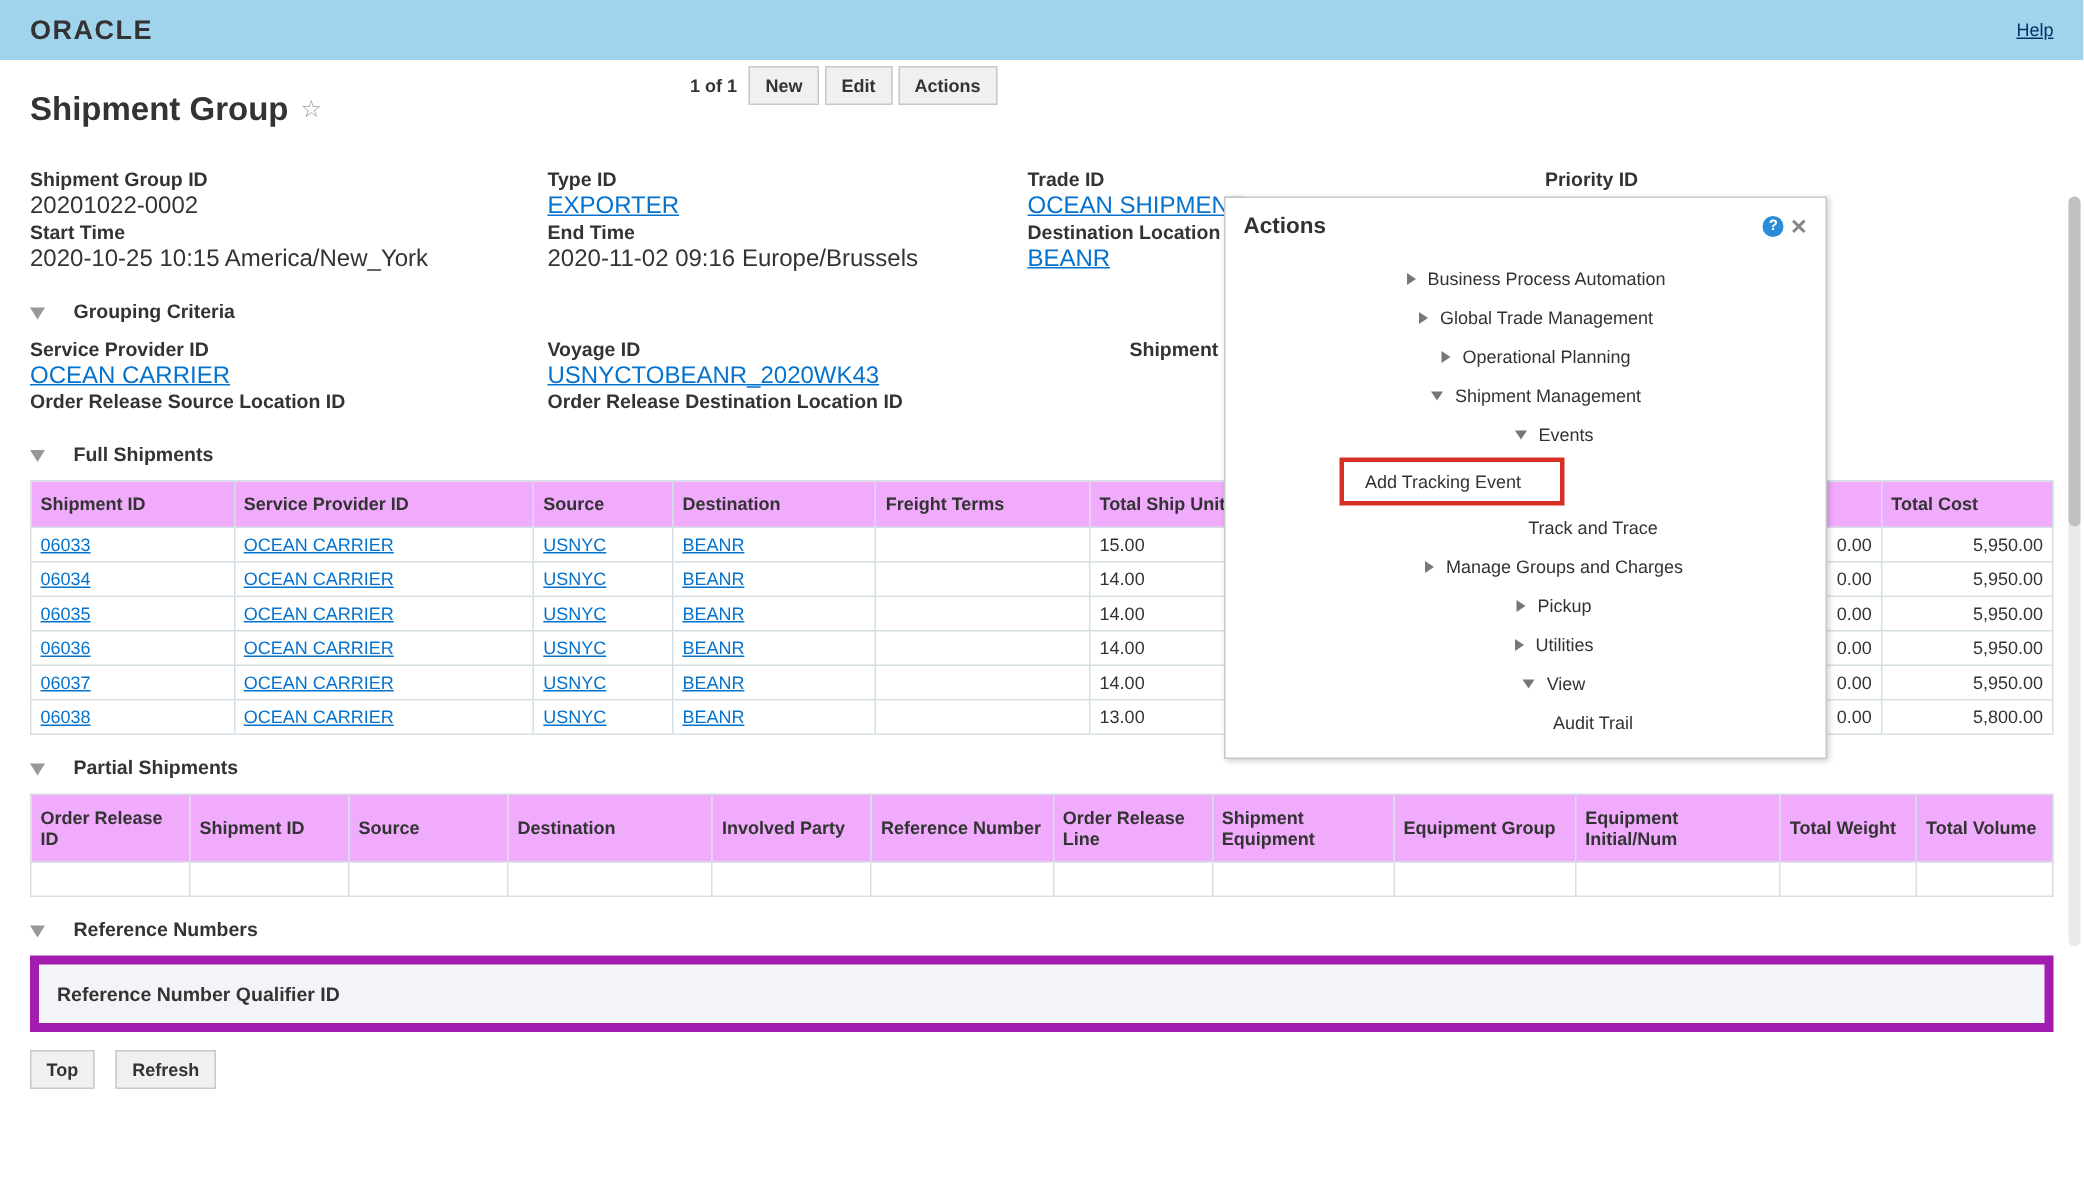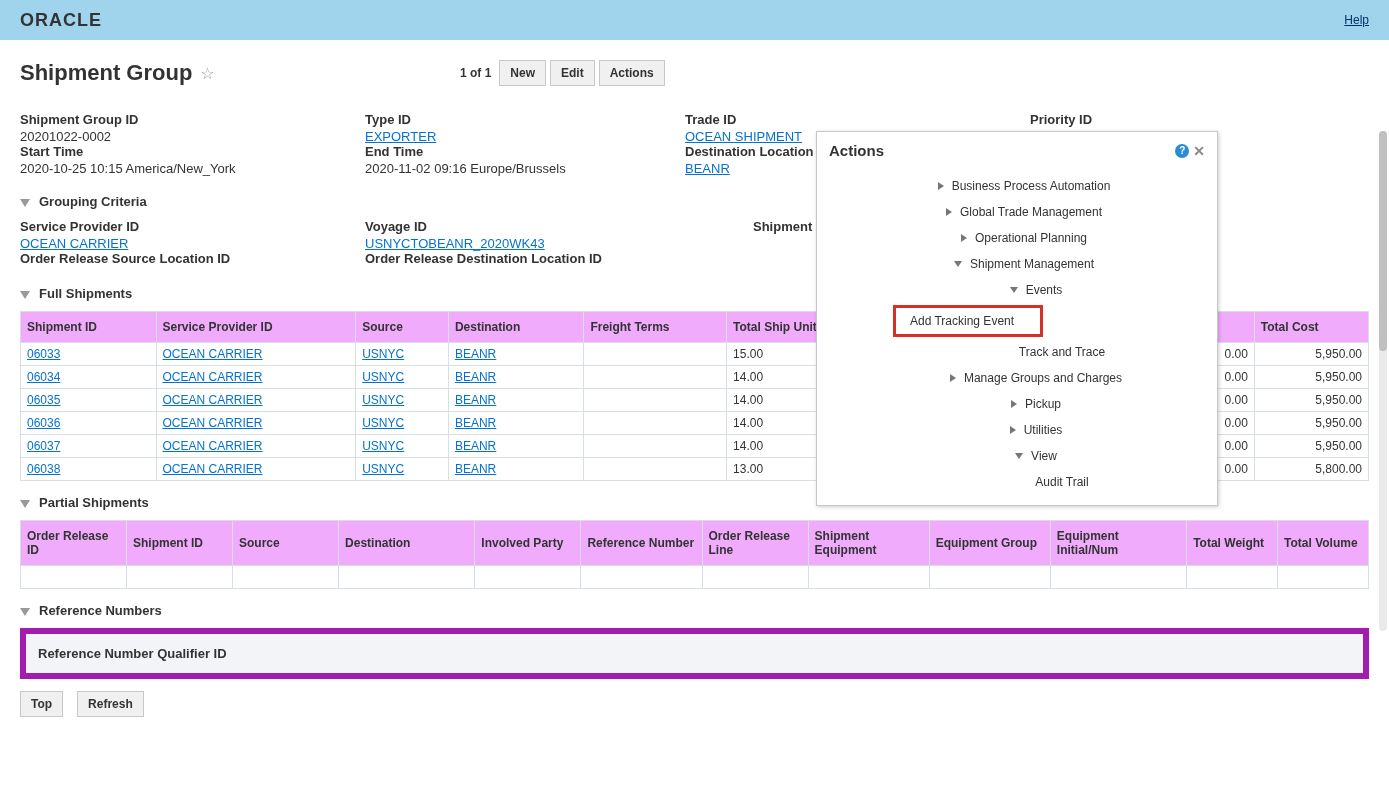--- a/index.html
+++ b/index.html
@@ -48,21 +48,21 @@
   .star-icon {
     color: #999;
     font-size: 16px;
   }
   .top-controls {
     display: flex;
     align-items: center;
     gap: 4px;
     position: absolute;
     left: 460px;
-    top: 20px;
+    top: 4px;
   }
   .nav-count {
     font-weight: bold;
     margin-right: 4px;
   }
   .btn {
     background: #f0f0f0;
     border: 1px solid #c8c8c8;
     padding: 5px 10px;
     font-size: 12px;
@@ -75,31 +75,31 @@
     grid-template-columns: 345px 320px 345px 270px;
     margin-bottom: 18px;
   }
   .field-label {
     font-weight: bold;
     color: #333;
     margin-bottom: 2px;
     font-size: 13px;
   }
   .field-value {
-    font-size: 13px;
+    font-size: 16px;
   }
   .link {
     color: #0572ce;
     text-decoration: underline;
     cursor: pointer;
   }
   .section-header {
     display: flex;
     align-items: center;
-    gap: 9px;
+    gap: 19px;
     margin: 14px 0 10px 0;
     font-size: 13px;
     font-weight: bold;
   }
   .section-toggle {
     width: 0;
     height: 0;
     border-left: 5px solid transparent;
     border-right: 5px solid transparent;
     border-bottom: 8px solid #999;

